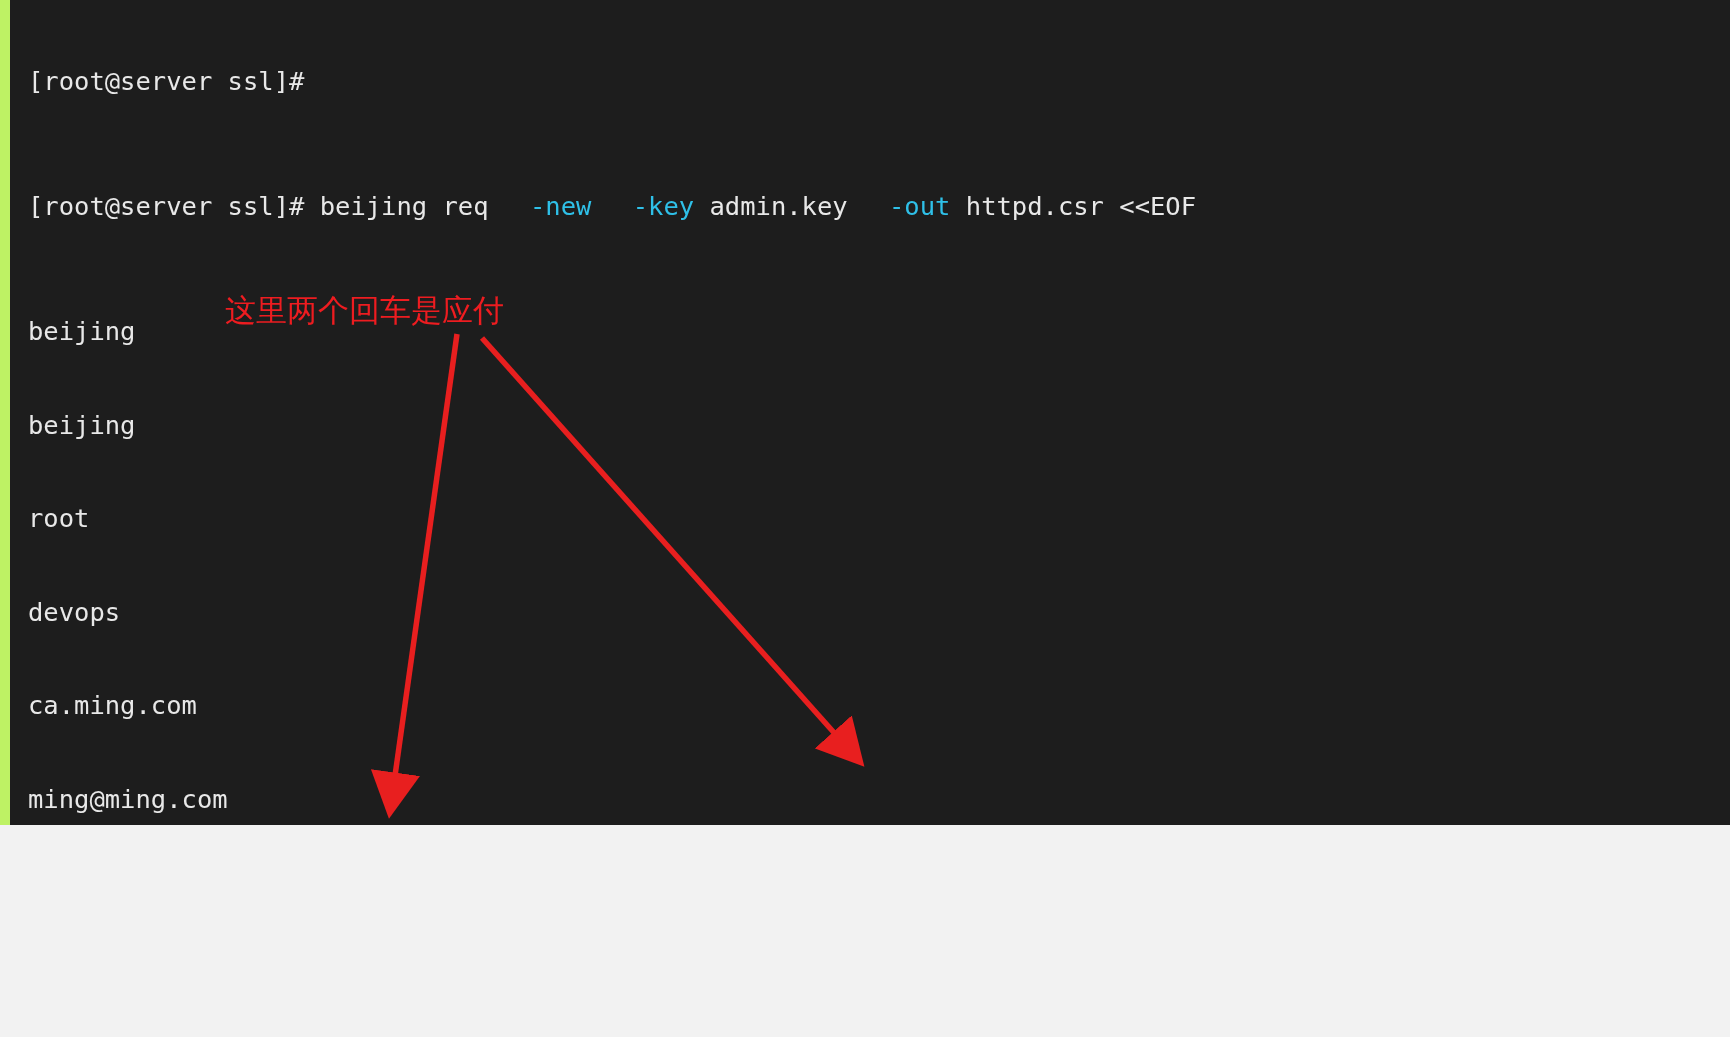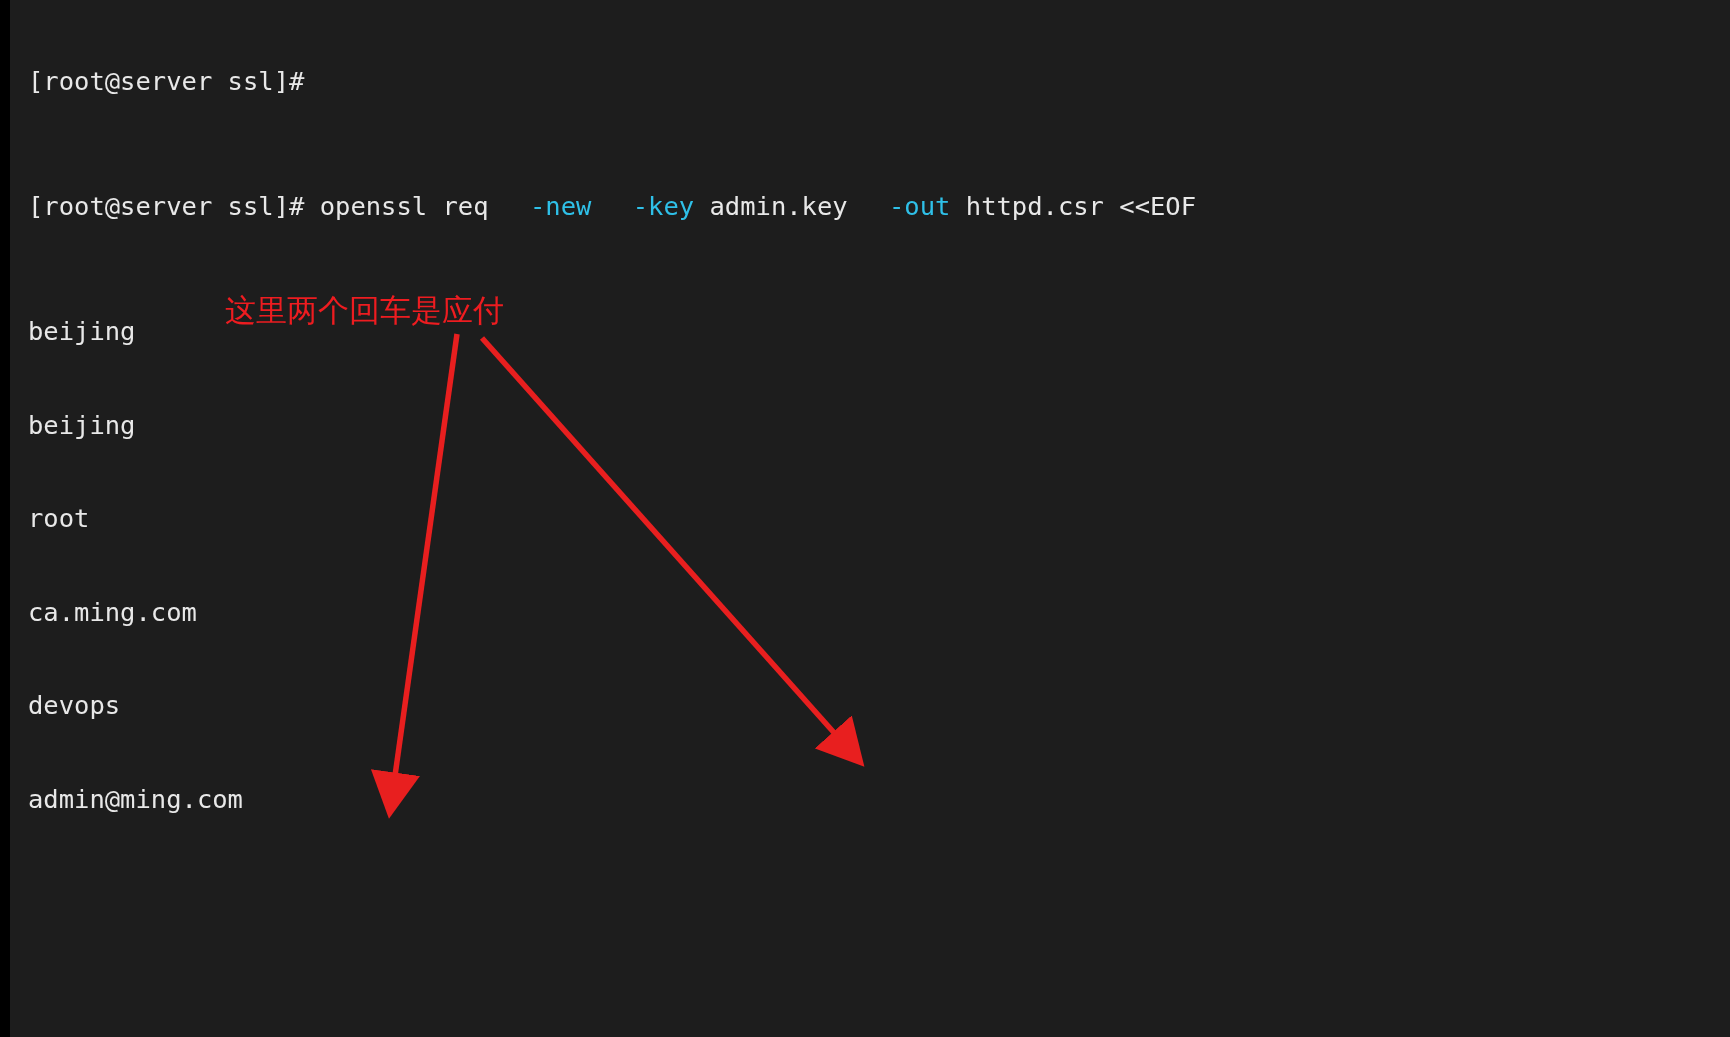--- a/index.html
+++ b/index.html
@@ -3,22 +3,22 @@
 <meta charset="utf-8">
 <style>
   html, body {
     margin: 0;
     padding: 0;
     background: #f2f2f2;
   }
   #screen {
     position: relative;
     width: 1730px;
-    height: 1037px;
-    background: #000000;
+    height: 825px;
+    background: #bef264;
     overflow: hidden;
   }
   #terminal {
     position: absolute;
     left: 10px;
     top: 0px;
     width: 1720px;
     height: 1037px;
     background: #1d1d1d;
     font-family: "DejaVu Sans Mono", "Liberation Mono", monospace;
@@ -61,28 +61,28 @@
   }
 </style>
 </head>
 <body>
 
 <div id="screen">
 
   <div id="terminal">
     <div class="line">[root@server ssl]# </div>
 
-    <div class="line"><span>[root@server ssl]# openssl req </span><span class="cy">-new</span><span> </span><span class="cy">-key</span><span> admin.key </span><span class="cy">-out</span><span> httpd.csr &lt;&lt;EOF</span></div>
+    <div class="line"><span>[root@server ssl]# beijing req </span><span class="cy">-new</span><span> </span><span class="cy">-key</span><span> admin.key </span><span class="cy">-out</span><span> httpd.csr &lt;&lt;EOF</span></div>
 
     <div class="line">beijing</div>
     <div class="line">beijing</div>
     <div class="line">root</div>
+    <div class="line">devops</div>
     <div class="line">ca.ming.com</div>
-    <div class="line">devops</div>
-    <div class="line">admin@ming.com</div>
+    <div class="line">ming@ming.com</div>
     <div class="line blank"></div>
     
     
 
     
 
     
     
     
 

